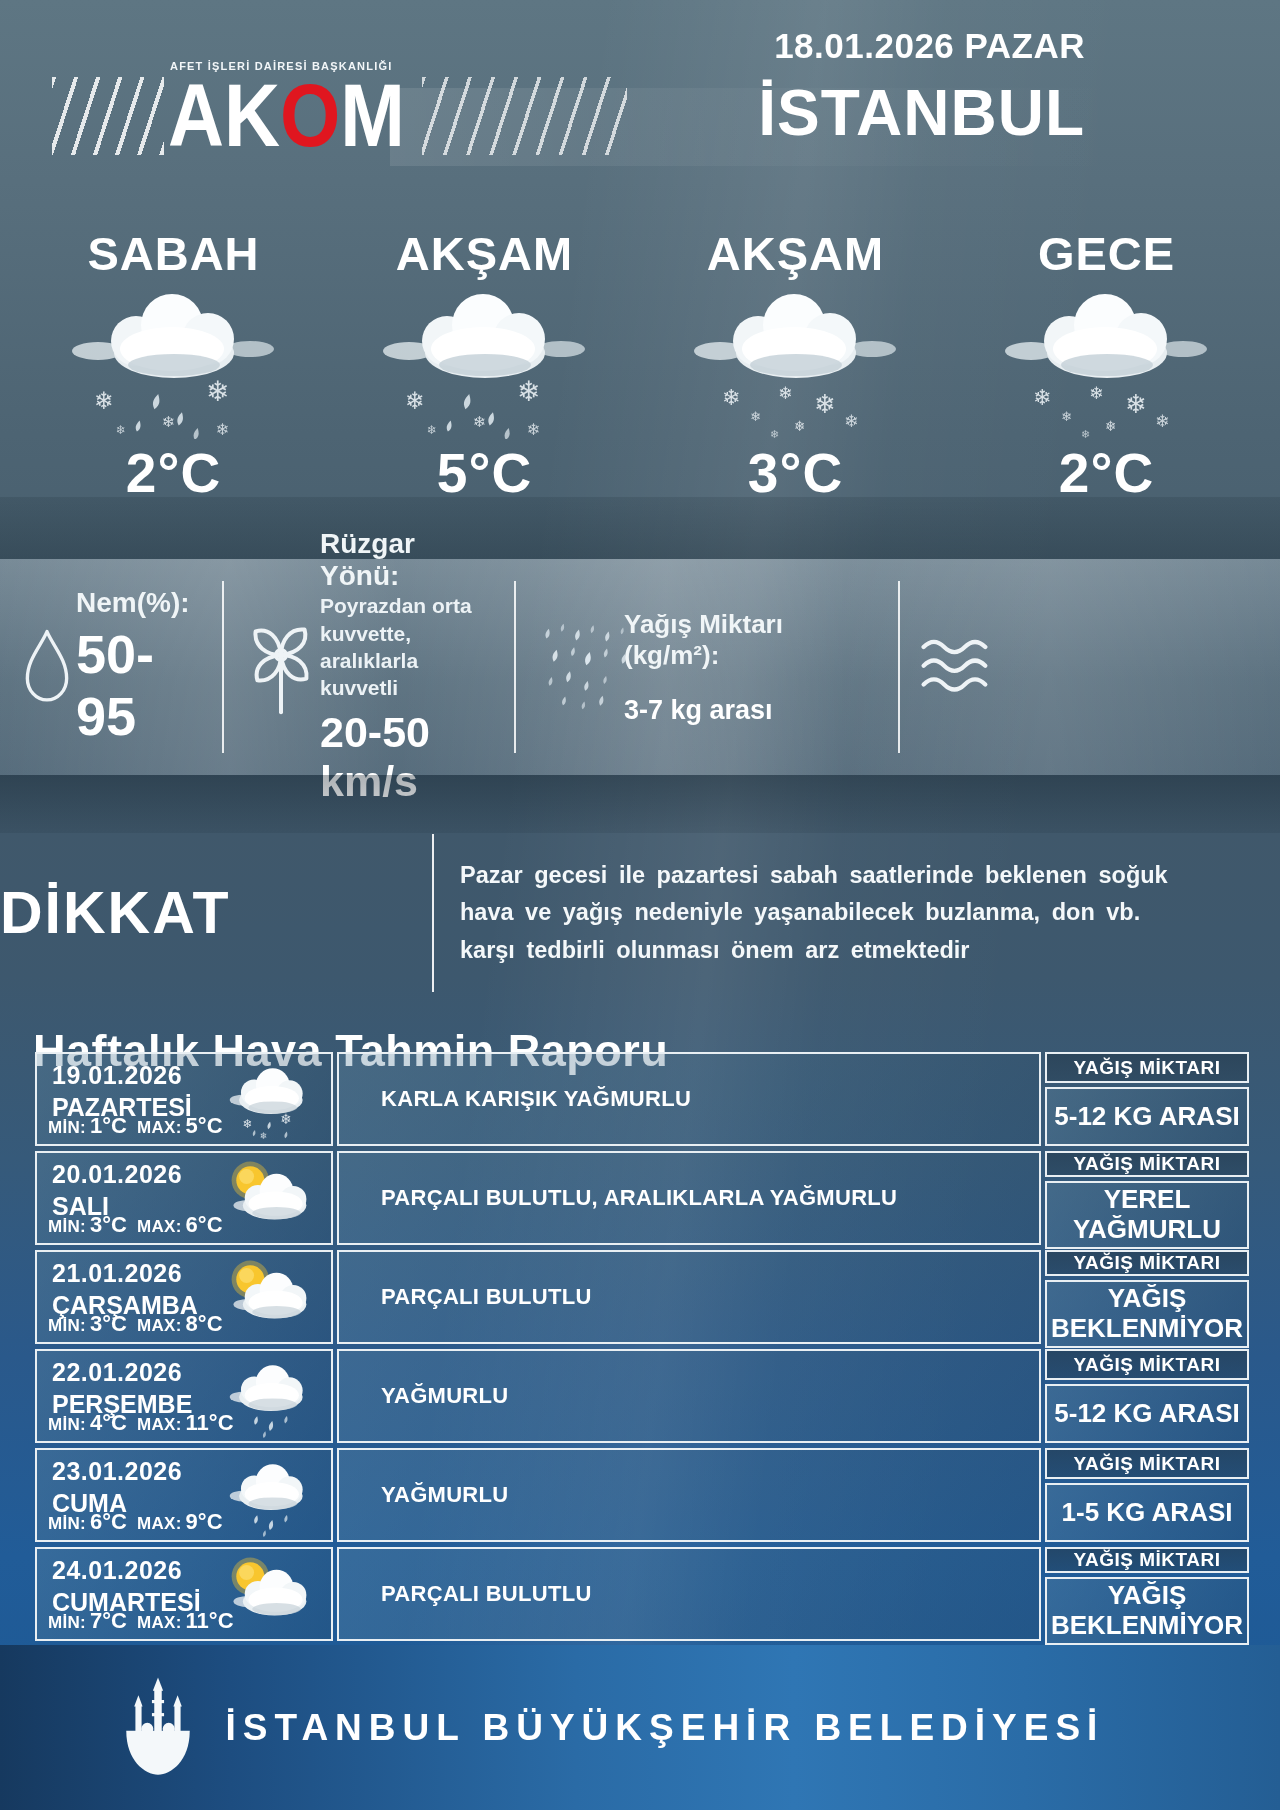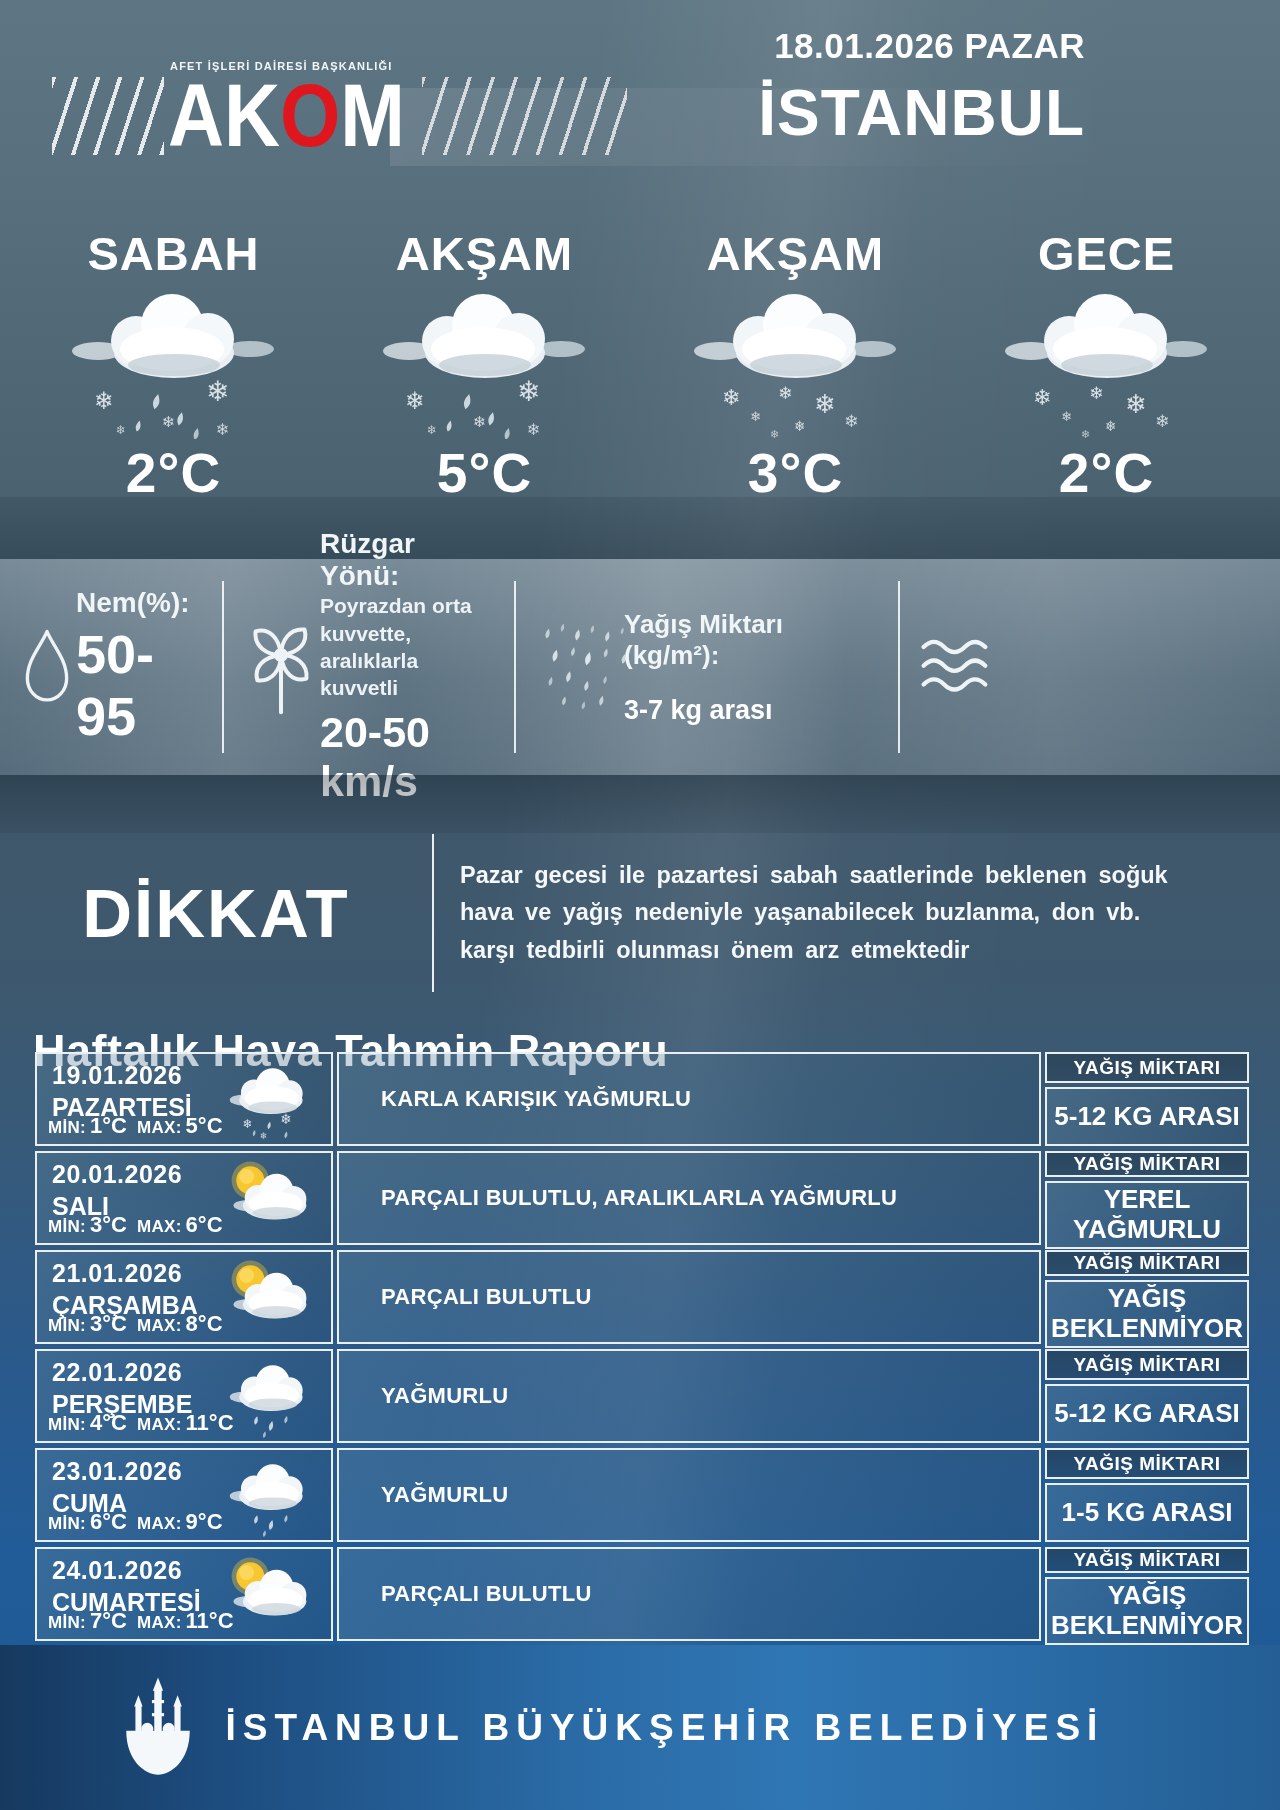--- a/index.html
+++ b/index.html
@@ -62,21 +62,21 @@
   .icon-waves{width:86px;flex:none;}
   .m-label{font-size:28px;font-weight:600;color:#f0f5f7;}
   .m3 .m-label{font-size:26px;}
   .m-big{font-size:54px;font-weight:600;margin-top:4px;}
   .m-desc{font-size:21px;font-weight:600;line-height:1.3;color:#ecf2f5;}
   .m-mid{font-size:43px;font-weight:600;margin-top:6px;}
   .m-small{font-size:27px;font-weight:600;margin-top:24px;}
   .m4 .m-val{font-size:43px;font-weight:600;margin-top:6px;text-align:center;}
   
   .warning{position:absolute;top:833px;left:0;width:100%;height:160px;display:flex;align-items:center;}
-  .w-title{width:432px;text-align:center;font-size:69px;font-weight:800;letter-spacing:2px;}
+  .w-title{width:432px;text-align:left;font-size:59px;font-weight:800;letter-spacing:2px;}
   .w-divider{width:2px;height:158px;background:rgba(255,255,255,.9);flex:none;}
   .w-text{flex:1;padding:0 95px 0 26px;font-size:23.5px;font-weight:700;line-height:1.6;
     word-spacing:5px;color:#f4f8fa;}
   
   .weekly-title{position:absolute;top:988px;left:33px;font-size:45px;font-weight:700;letter-spacing:.5px;}
   .wtable{position:absolute;top:1052px;left:35px;width:1214px;}
   .t-row{display:flex;gap:4px;margin-bottom:5px;height:94px;}
   .cell{border:2px solid #e9eff3;background:linear-gradient(120deg, rgba(96,136,162,.34), rgba(42,76,104,.30));}
   .c-day{position:relative;width:298px;padding:7px 0 0 15px;flex:none;}
   .d-date{font-size:25px;font-weight:600;letter-spacing:.5px;}

